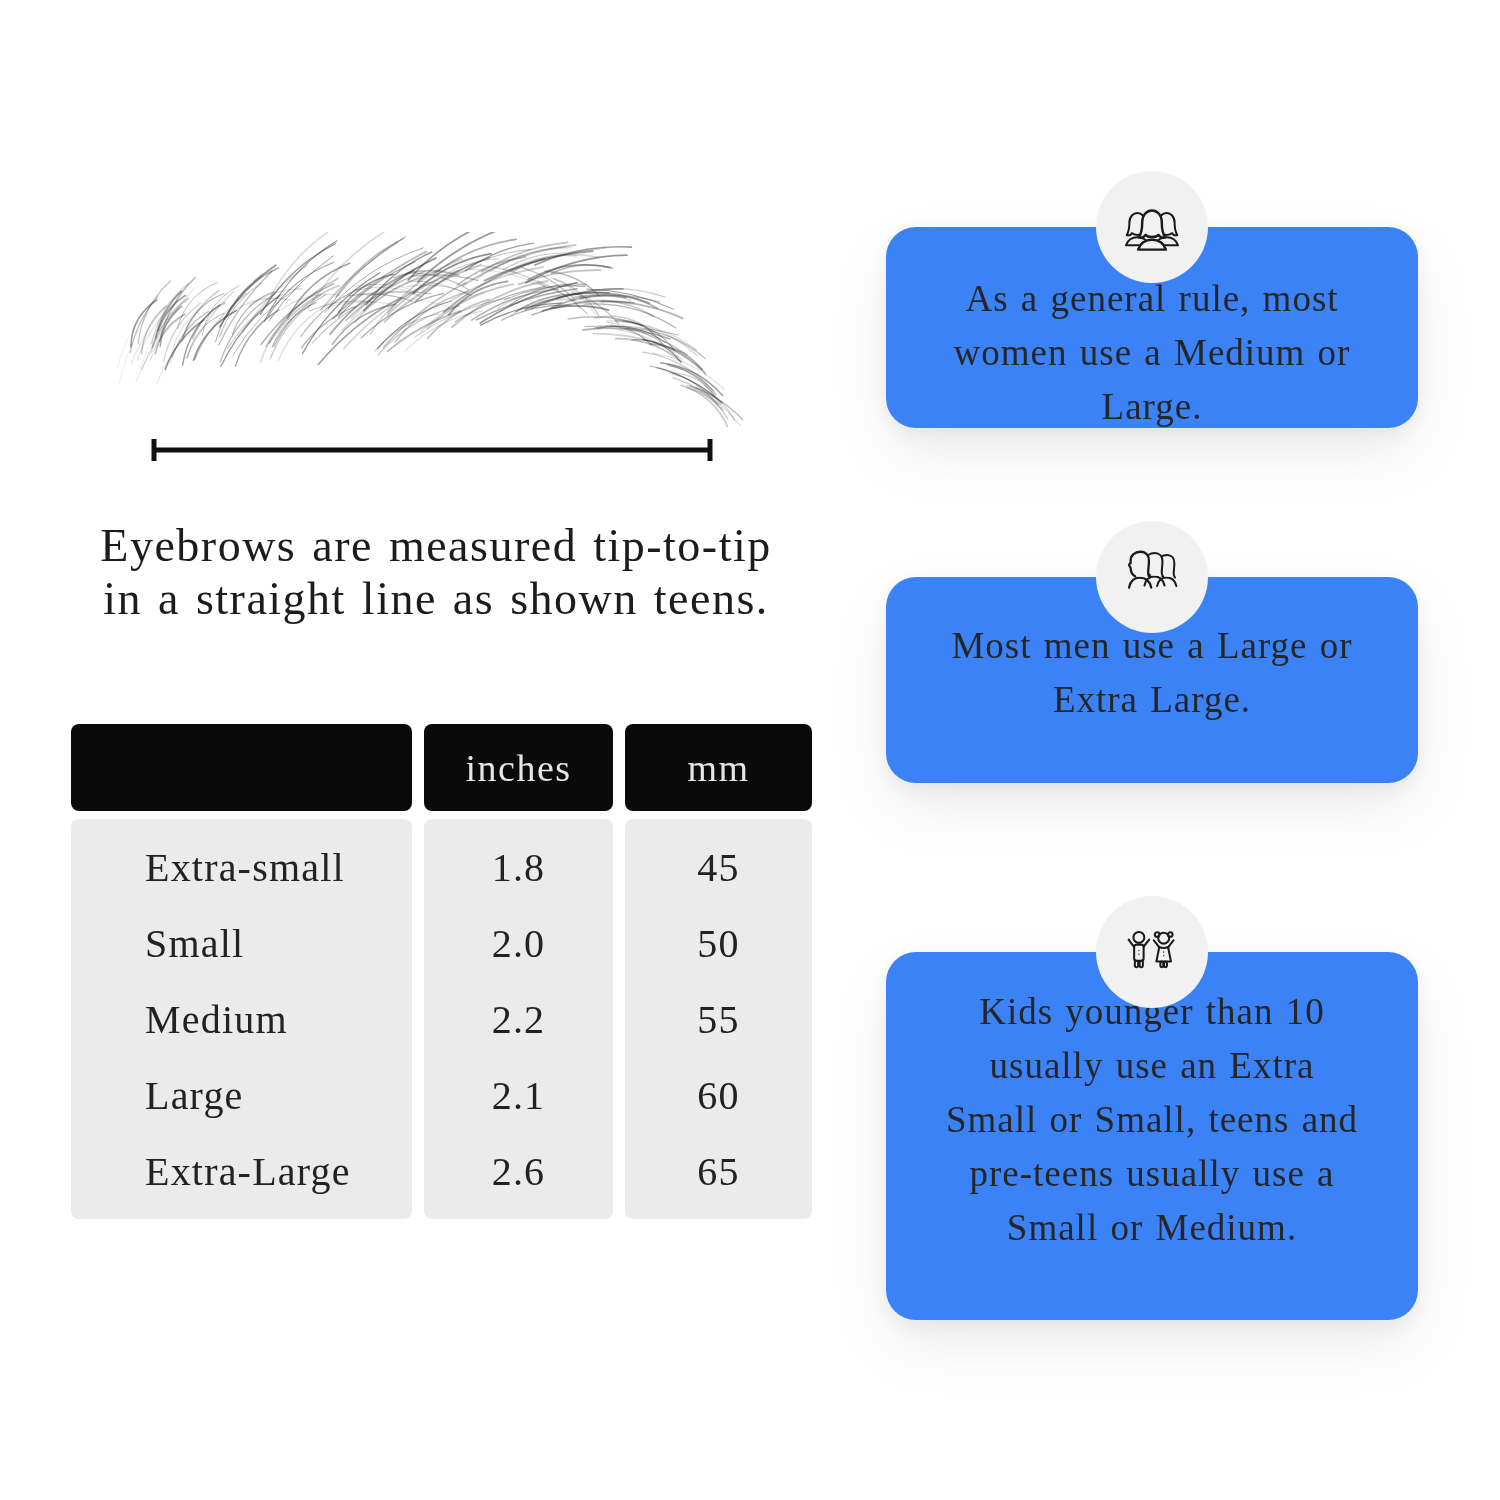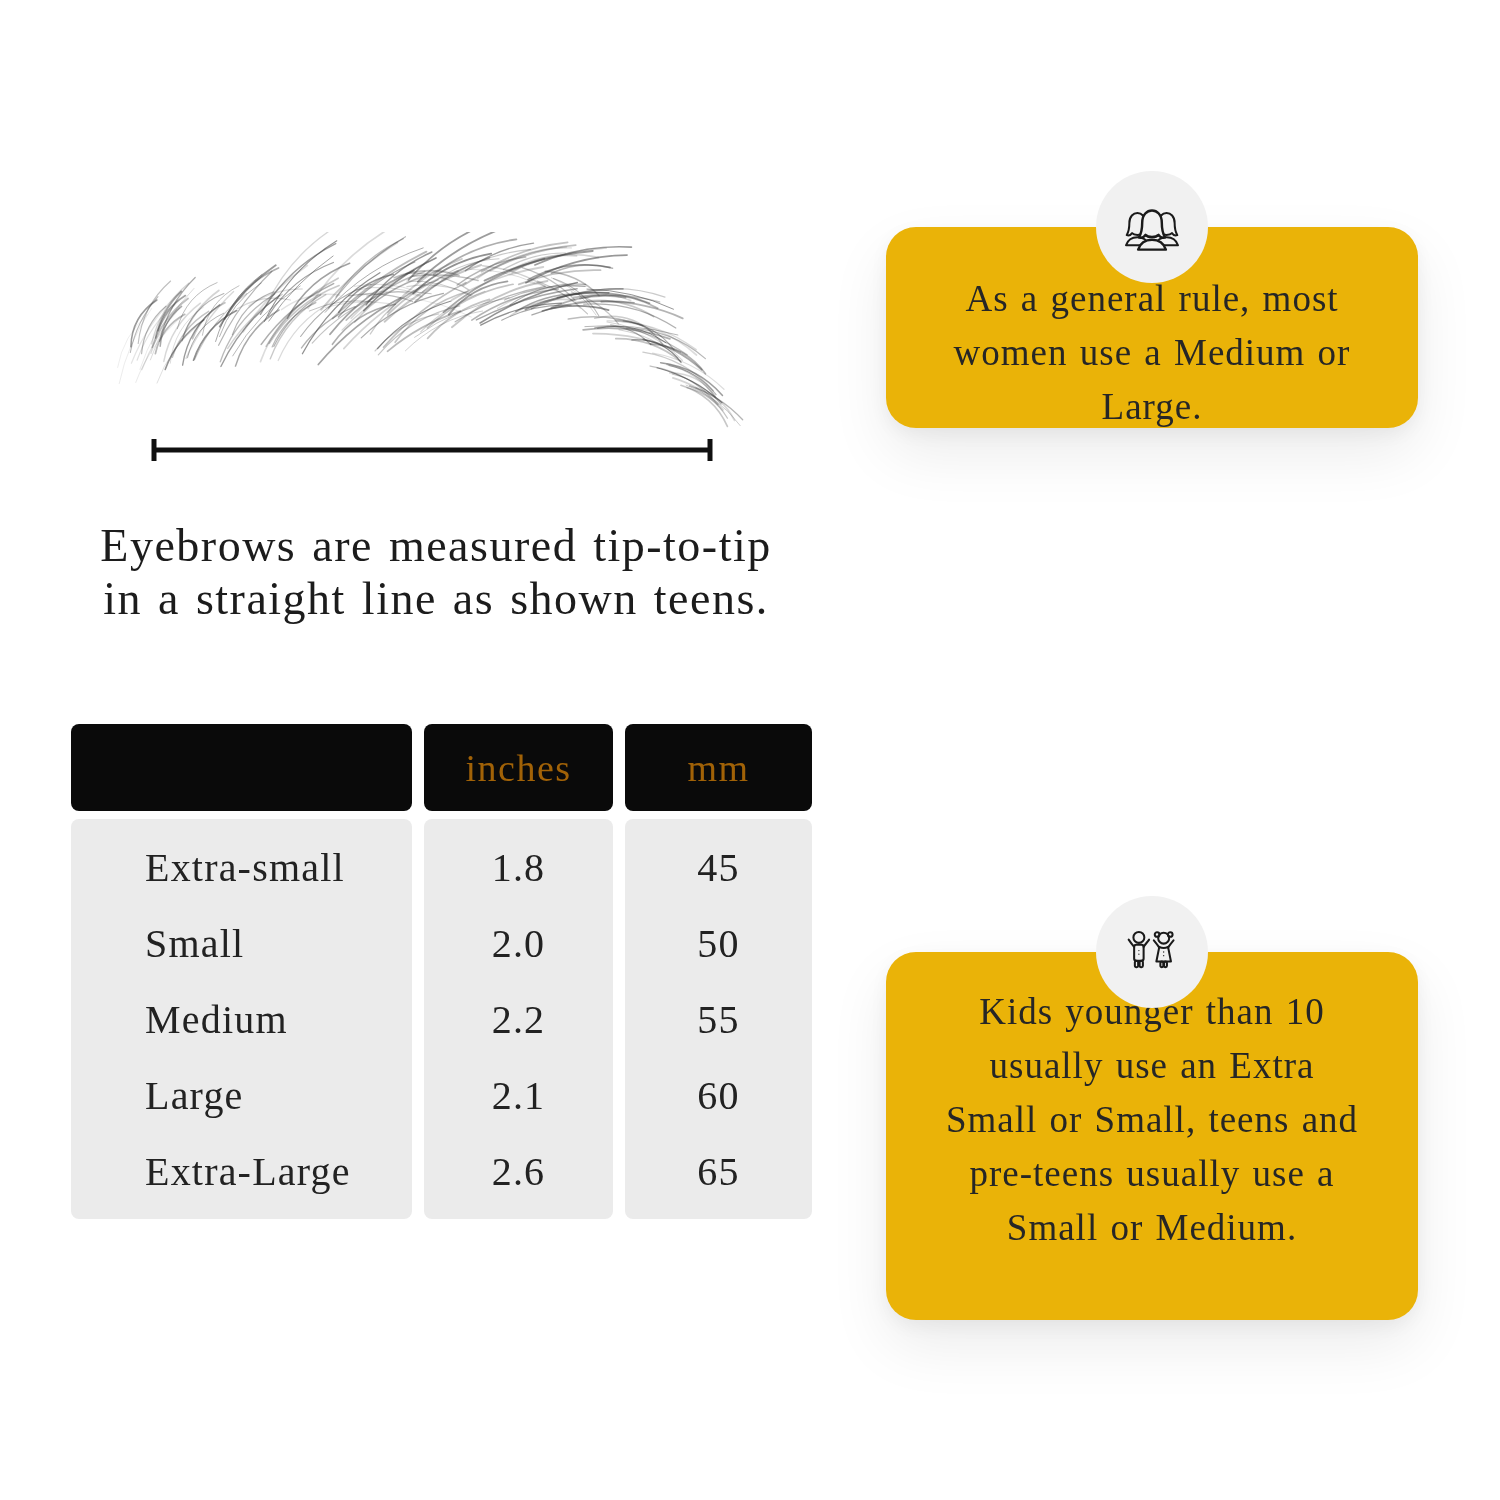--- a/index.html
+++ b/index.html
@@ -7,29 +7,29 @@
          font-family:"Liberation Serif","DejaVu Serif",serif;color:#1f1f1f;}
   
   .brow-wrap{position:absolute;left:70px;top:232px;width:700px;height:200px;}
   .measure-wrap{position:absolute;left:150px;top:437px;width:564px;height:26px;}
   .caption{position:absolute;left:70px;top:519px;width:732px;text-align:center;
            font-size:46px;line-height:53px;letter-spacing:1.5px;word-spacing:3px;color:#1c1c1c;}
   
   .size-table{position:absolute;left:71px;top:724px;width:741px;}
   .thead,.tbody{display:grid;grid-template-columns:341px 189px 187px;column-gap:12px;}
   .th{background:#0a0a0a;border-radius:8px;height:87px;display:flex;align-items:center;justify-content:center;
-      color:#a16207;font-size:38px;letter-spacing:1.5px;}
+      color:#e5e5e5;font-size:38px;letter-spacing:1.5px;}
   .tbody{margin-top:8px;}
   .tcol{background:#ebebeb;border-radius:8px;height:400px;display:flex;flex-direction:column;
         justify-content:space-around;padding:10px 12px;box-sizing:border-box;}
   .cell{display:flex;align-items:center;font-size:40px;letter-spacing:1.2px;color:#222222;height:82px;}
   .tcol.labels .cell{padding-left:62px;}
   .tcol.values .cell{justify-content:center;}
   
-  .card{position:absolute;left:886px;width:532px;background:#eab308;border-radius:30px;
+  .card{position:absolute;left:886px;width:532px;background:#3b82f6;border-radius:30px;
         box-shadow:0 6px 18px rgba(0,0,0,.05), 0 26px 60px rgba(0,0,0,.08);
         display:flex;align-items:center;justify-content:center;box-sizing:border-box;}
   .card.c1{top:227px;height:201px;padding:56px 16px 6px;}
   .card.c2{top:577px;height:206px;padding:56px 16px 70px;}
   .card.c3{top:952px;height:368px;padding:56px 16px 88px;}
   .icon-circle{position:absolute;top:-56px;left:50%;transform:translateX(-50%);width:112px;height:112px;
                border-radius:50%;background:#f1f1f1;display:flex;align-items:center;justify-content:center;}
   .tip-text{font-size:37px;line-height:54px;letter-spacing:1px;word-spacing:2px;color:#262626;text-align:center;}
   .c1 .tip-text{max-width:490px;}
   .c2 .tip-text{max-width:420px;}
@@ -313,20 +313,39 @@
         </g>
         <g transform="translate(48,70) scale(1.12)">
           <path d="M-17,0 C-14,-9 -8,-12 0,-12 C8,-12 14,-9 17,0 Z"></path>
           <path d="M-8,-18 C-10,-15 -13,-14 -16,-15 C-13,-20 -12,-27 -12,-33 C-12,-43 -6,-48 0,-48 C6,-48 12,-43 12,-33 C12,-27 13,-20 16,-15 C13,-14 10,-15 8,-18 C5,-14.5 -5,-14.5 -8,-18 Z"></path>
         </g>
       </svg>
     </div>
     <div class="tip-text">As a general rule, most women use a Medium or Large.</div>
   </div>
 
+  <div class="card c2">
+    <div class="icon-circle">
+      <svg class="icon-svg" width="72" height="58" viewBox="0 0 100 80" fill="none" stroke="#1a1a1a" stroke-width="3" stroke-linecap="round" stroke-linejoin="round">
+        <g transform="translate(70,26) scale(0.92)">
+          <path d="M-14,29 C-12,19 -6,16 0,16 C7,16 13,20 15,29"></path>
+          <path fill="#f1f1f1" d="M-6,14 C-10,12 -12,8 -12,3 L-13.5,0.5 C-14.5,-1 -13.5,-2.5 -12,-3 L-12,-6 C-12,-14 -6,-18 1,-18 C8,-18 12,-13 12,-6 C12,0 11,6 11,10 C11,14 12,15 13,16"></path>
+        </g>
+        <g transform="translate(53,24) scale(0.96)">
+          <path d="M-14,29 C-12,19 -6,16 0,16 C7,16 13,20 15,29"></path>
+          <path fill="#f1f1f1" d="M-6,14 C-10,12 -12,8 -12,3 L-13.5,0.5 C-14.5,-1 -13.5,-2.5 -12,-3 L-12,-6 C-12,-14 -6,-18 1,-18 C8,-18 12,-13 12,-6 C12,0 11,6 11,10 C11,14 12,15 13,16"></path>
+        </g>
+        <g transform="translate(33,24) scale(1.06)">
+          <path d="M-14,29 C-12,19 -6,16 0,16 C7,16 13,20 15,29"></path>
+          <path fill="#f1f1f1" d="M-6,14 C-10,12 -12,8 -12,3 L-13.5,0.5 C-14.5,-1 -13.5,-2.5 -12,-3 L-12,-6 C-12,-14 -6,-18 1,-18 C8,-18 12,-13 12,-6 C12,0 11,6 11,10 C11,14 12,15 13,16"></path>
+        </g>
+      </svg>
+    </div>
+    <div class="tip-text">Most men use a Large or Extra Large.</div>
+  </div>
 
   <div class="card c3">
     <div class="icon-circle">
       <svg class="icon-svg" width="70" height="58" viewBox="0 0 96 76" fill="none" stroke="#1a1a1a" stroke-width="2.8" stroke-linecap="round" stroke-linejoin="round">
         <g transform="translate(30,10)">
           <circle cx="0" cy="8" r="7.5"></circle>
           <rect x="-6.5" y="18" width="13" height="22" rx="3"></rect>
           <path d="M-6.5,21 C-9,18 -12,14 -14,11"></path>
           <path d="M6.5,21 C9,17 12,14 14,11"></path>
           <rect x="-5.5" y="40" width="4.5" height="9" rx="2"></rect>

